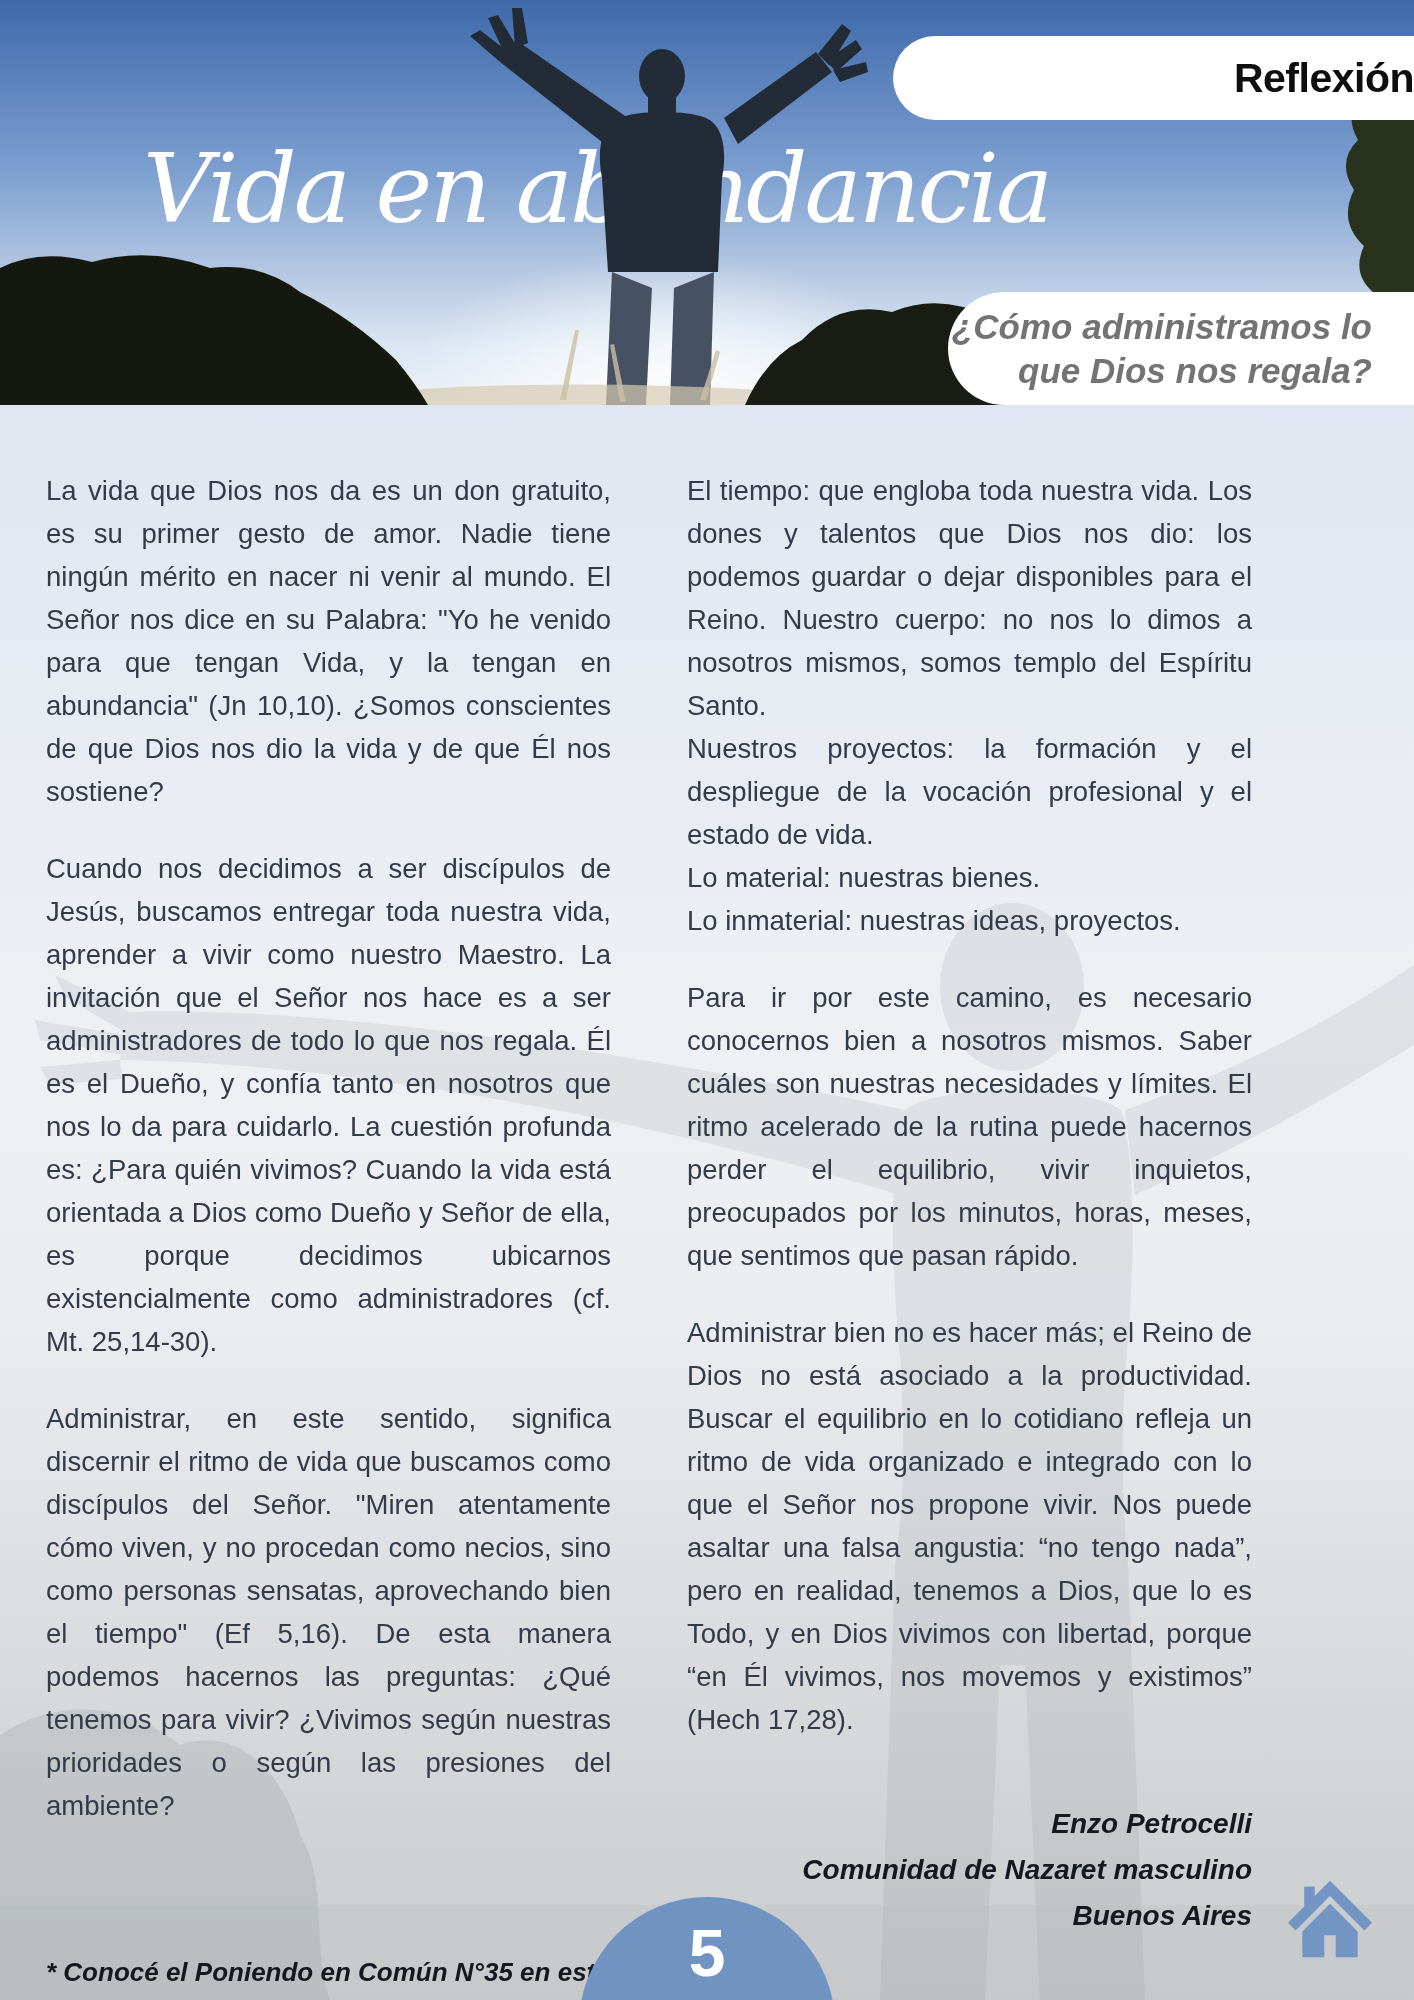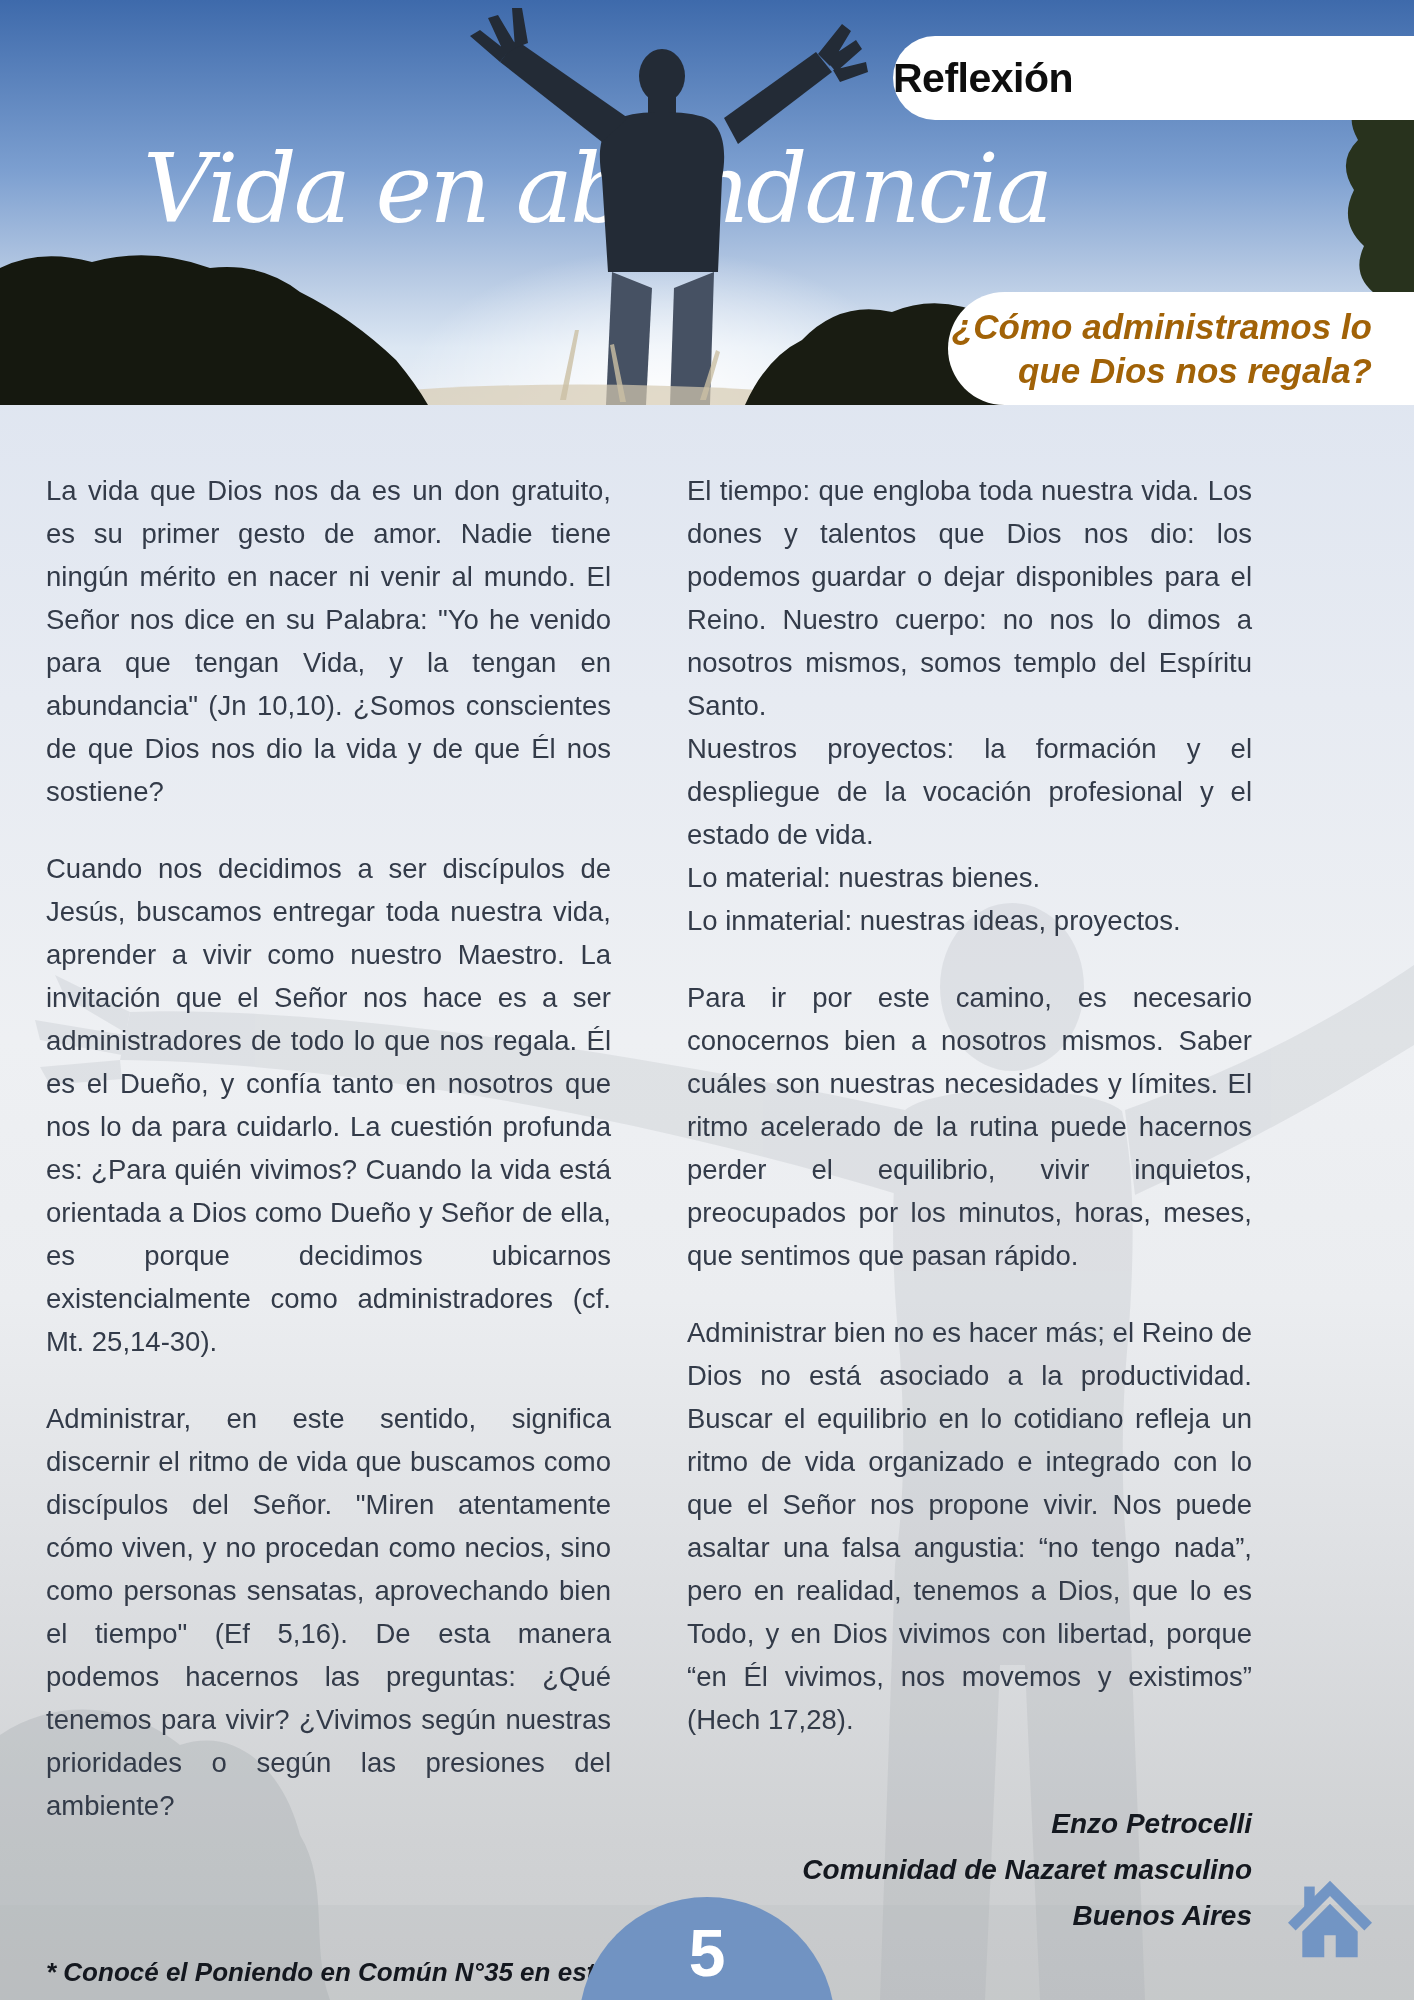--- a/index.html
+++ b/index.html
@@ -7,33 +7,33 @@
     position:relative;width:1414px;height:2000px;overflow:hidden;
     font-family:"Liberation Sans","DejaVu Sans",sans-serif;
     background:linear-gradient(180deg,#d5dfee 0%,#dde4f0 15%,#e7ebf2 35%,#eef0f3 52%,#ebedf0 65%,#dcdee1 80%,#d0d2d4 92%,#cbcdcf 100%);
   }
   
   .header{position:absolute;left:0;top:0;width:1414px;height:405px;}
   .header svg{display:block;}
   .badge-reflexion{
     position:absolute;top:36px;right:0;width:521px;height:84px;
     background:#ffffff;border-radius:44px 0 0 44px;
-    display:flex;align-items:center;justify-content:flex-start;
+    display:flex;align-items:center;justify-content:flex-end;
   }
   .badge-reflexion span{
     font-size:41px;font-weight:bold;color:#0e0e0e;letter-spacing:-.5px;
   }
   .subtitle-badge{
     position:absolute;top:292px;right:0;width:466px;height:113px;
     background:#ffffff;border-radius:57px 0 0 57px;
     display:flex;flex-direction:column;justify-content:center;align-items:flex-end;
     padding-right:42px;box-sizing:border-box;
   }
   .subtitle-badge div{
-    font-size:35px;line-height:44px;font-weight:bold;font-style:italic;color:#a16207;
+    font-size:35px;line-height:44px;font-weight:bold;font-style:italic;color:#737373;
     white-space:nowrap;
   }
   
   .watermark{position:absolute;left:0;top:405px;pointer-events:none;}
   .columns{
     position:absolute;left:0;top:405px;width:1296px;box-sizing:border-box;
     padding:64px 44px 0 46px;display:flex;gap:76px;
   }
   .col{flex:1;min-width:0;}
   .para{

